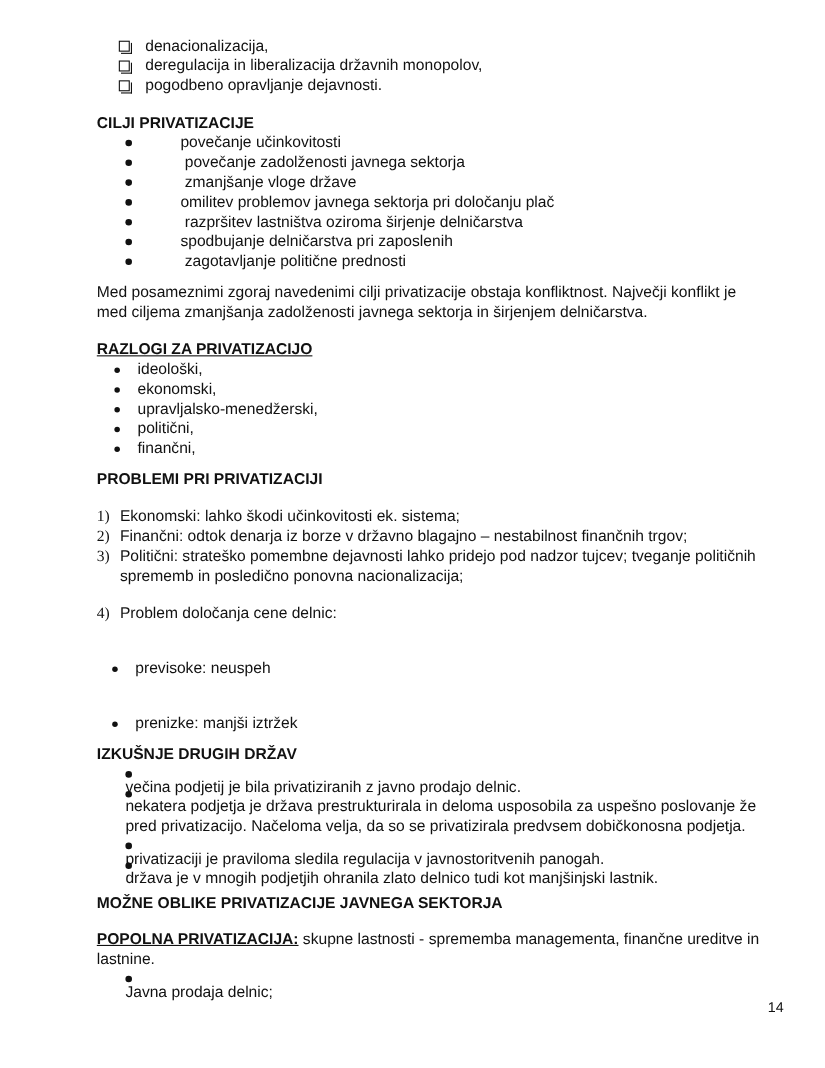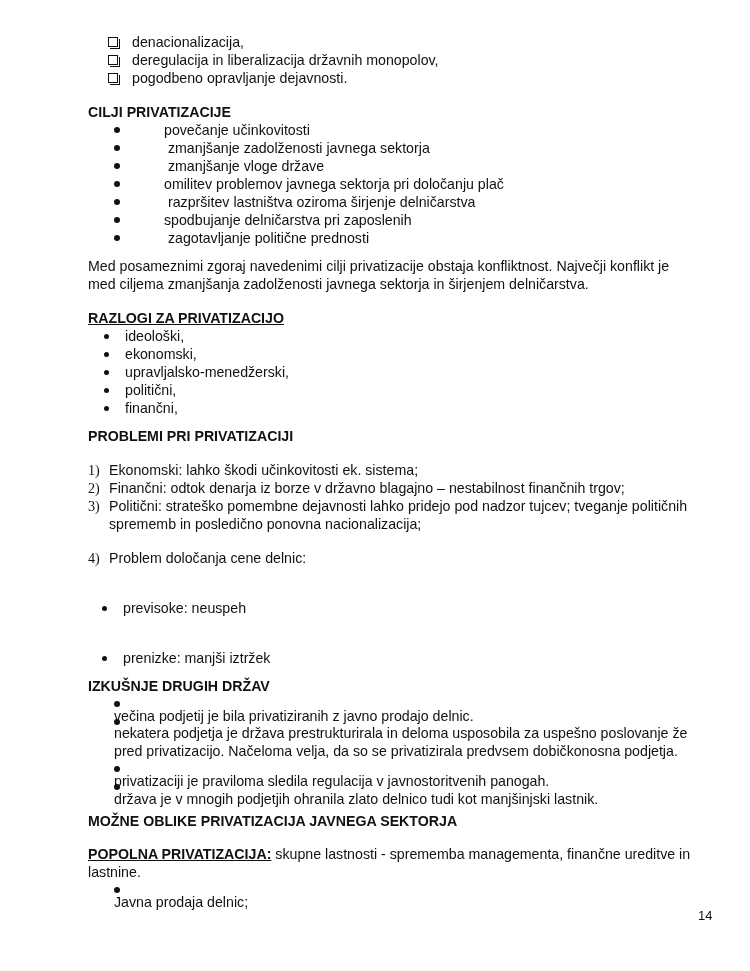--- a/index.html
+++ b/index.html
@@ -47,21 +47,21 @@
 
   <div class="gap16"></div>
   <div class="line h">CILJI PRIVATIZACIJE</div>
   <div>
     <div class="line bul a">
         <span class="dot"></span>
         <span>povečanje učinkovitosti</span>
       </div>
     <div class="line bul a">
         <span class="dot"></span>
-        <span style="white-space:pre"> zmanjšanje zadolženosti javnega sektorja</span>
+        <span style="white-space:pre"> povečanje zadolženosti javnega sektorja</span>
       </div>
     <div class="line bul a">
         <span class="dot"></span>
         <span style="white-space:pre"> zmanjšanje vloge države</span>
       </div>
     <div class="line bul a">
         <span class="dot"></span>
         <span>omilitev problemov javnega sektorja pri določanju plač</span>
       </div>
     <div class="line bul a">
@@ -156,21 +156,21 @@
         <span class="dot"></span>
         <span>privatizaciji je praviloma sledila regulacija v javnostoritvenih panogah.</span>
       </div>
     <div class="line bul c">
         <span class="dot"></span>
         <span>država je v mnogih podjetjih ohranila zlato delnico tudi kot manjšinjski lastnik.</span>
       </div>
   </div>
 
   <div class="gap16"></div>
-  <div class="line h">MOŽNE OBLIKE PRIVATIZACIJA JAVNEGA SEKTORJA</div>
+  <div class="line h">MOŽNE OBLIKE PRIVATIZACIJE JAVNEGA SEKTORJA</div>
   <div class="gap16"></div>
   <div class="wrap" style="width:630px"><span class="h u">POPOLNA PRIVATIZACIJA:</span><span> skupne lastnosti - sprememba managementa, finančne ureditve in lastnine.</span></div>
   <div class="line bul c">
       <span class="dot"></span>
       <span>Javna prodaja delnic;</span>
     </div>
 </div>
 
 <div class="pagenum">14</div>
 

